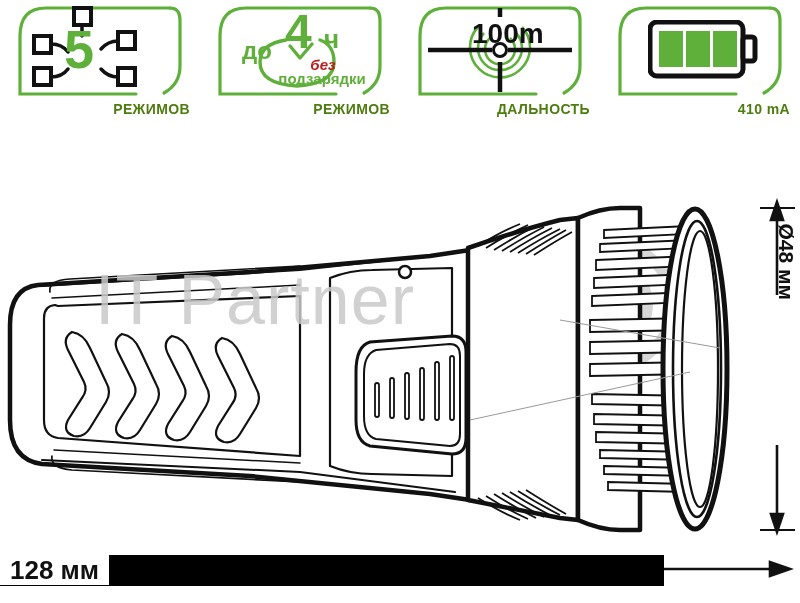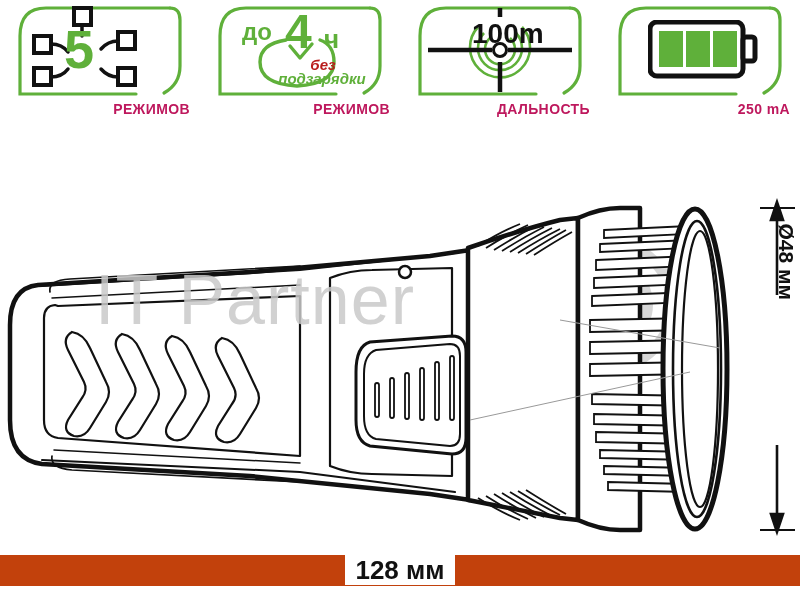--- a/index.html
+++ b/index.html
@@ -6,53 +6,53 @@
   body{width:800px;height:603px;overflow:hidden;
        font-family:"Liberation Sans","DejaVu Sans",sans-serif;}
   #root{position:relative;width:800px;height:603px;background:#fff;}
 
   
   .badges{position:absolute;left:0;top:0;width:800px;height:120px;}
   .badge{position:absolute;top:0;width:200px;height:120px;}
   .badge-frame{position:absolute;left:18px;top:6px;width:164px;height:92px;}
   .badge-inner{position:absolute;left:0;top:0;width:200px;height:95px;}
   .badge-label{position:absolute;bottom:3px;right:10px;
-    font-size:14px;font-weight:bold;color:#be185d;letter-spacing:.4px;
+    font-size:14px;font-weight:bold;color:#4d7c0f;letter-spacing:.4px;
     white-space:nowrap;}
 
   
   .b1-num{position:absolute;left:64px;top:22px;font-size:54px;line-height:54px;
     font-weight:bold;color:#5FB03A;}
 
   
-  .b2-do{position:absolute;left:42px;top:18px;font-size:24px;font-weight:bold;color:#5FB03A;}
+  .b2-do{position:absolute;left:42px;top:37px;font-size:24px;font-weight:bold;color:#5FB03A;}
   .b2-4{position:absolute;left:85px;top:8px;font-size:48px;line-height:48px;font-weight:bold;color:#5FB03A;}
   .b2-ch{position:absolute;left:124px;top:24px;font-size:26px;font-weight:bold;color:#5FB03A;}
   .b2-t1{position:absolute;left:78px;top:56px;width:90px;text-align:center;
     font-size:15px;font-style:italic;font-weight:bold;color:#b91c1c;}
   .b2-t2{position:absolute;left:62px;top:70px;width:120px;text-align:center;
-    font-size:15px;font-style:italic;font-weight:bold;color:#5FB03A;}
+    font-size:15px;font-weight:bold;color:#5FB03A;}
 
   
   .b3-m{position:absolute;left:72px;top:18px;font-size:28px;font-weight:bold;color:#111;}
 
   
   .batt{position:absolute;left:48px;top:20px;}
 
   
   .drawing{position:absolute;left:0;top:120px;width:796px;height:483px;}
   .wm{position:absolute;left:95px;top:140px;font-size:70px;color:#c9c9c9;
       letter-spacing:1px;opacity:.85;pointer-events:none;}
 
   
   .dim-v{position:absolute;right:2px;top:300px;transform:rotate(90deg);
     transform-origin:right top;font-size:21px;font-weight:bold;color:#111;
     white-space:nowrap;}
-  .dim-h{position:absolute;left:0;top:555px;width:800px;text-align:center;
-    font-size:26px;font-weight:bold;color:#111;background:#c2410c;}
+  .dim-h{position:absolute;left:0;top:555px;width:664px;
+    font-size:26px;font-weight:bold;color:#111;background:#000000;}
   .dim-h span{background:#fff;padding:0 10px;}
 </style>
 </head>
 <body>
 
 <div id="root">
 
   <div class="badges">
 
     <div class="badge" style="left:0px;">
@@ -133,21 +133,21 @@
       </svg>
       <div class="badge-inner">
         <svg class="batt" width="110" height="60" viewBox="0 0 110 60">
           <rect x="2" y="2" width="93" height="54" rx="7" ry="7" fill="#fff" stroke="#111" stroke-width="5"></rect>
           <rect x="95" y="17" width="12" height="24" rx="3" ry="3" fill="#fff" stroke="#111" stroke-width="5"></rect>
           <rect x="11" y="11" width="24" height="36" fill="#5FB03A"></rect>
           <rect x="38" y="11" width="24" height="36" fill="#5FB03A"></rect>
           <rect x="65" y="11" width="24" height="36" fill="#5FB03A"></rect>
         </svg>
       </div>
-      <div class="badge-label">250 mA</div>
+      <div class="badge-label">410 mA</div>
     </div>
   </div>
 
   <div class="drawing">
     <svg width="800" height="483" viewBox="0 0 800 483">
 
       <g opacity="0.55">
         <circle cx="610" cy="185" r="62" fill="none" stroke="#b8b8b8" stroke-width="11"></circle>
         <path d="M585,150 Q640,150 640,185 Q640,215 580,215 Q560,215 552,200" fill="none" stroke="#b8b8b8" stroke-width="26" stroke-linecap="round"></path>
       </g>

